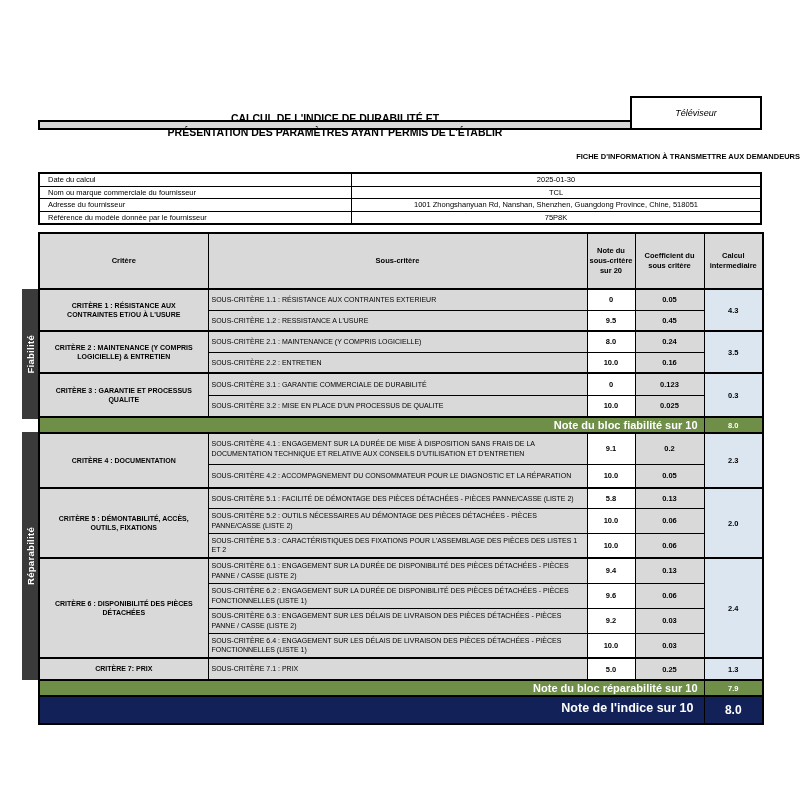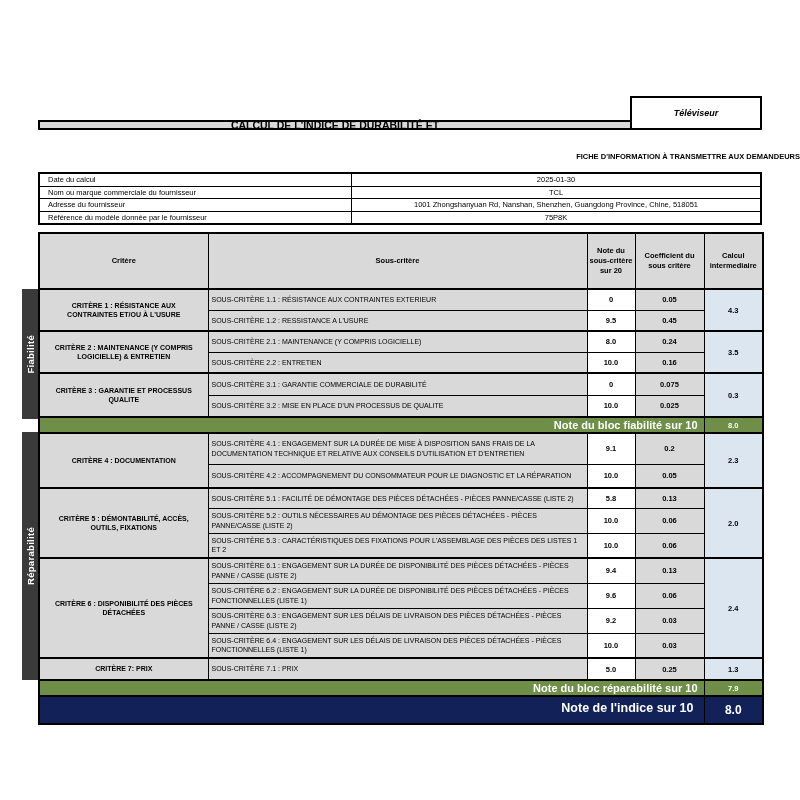--- a/index.html
+++ b/index.html
@@ -11,21 +11,21 @@
   
   .title-row { position:absolute; left:38px; top:96px; width:724px; height:34px; display:flex; }
   .title-main {
     flex:1; background:#d9d9d9; border:2px solid #000; border-right:none;
     display:flex; flex-direction:column; justify-content:center;
     text-align:center; font-weight:bold; font-size:10.5px; line-height:14px;margin-top:24px;
   }
   .title-product {
     width:128px; border:2px solid #000; background:#fff;
     display:flex; align-items:center; justify-content:center;
-    font-style:italic; font-weight:bold; font-size:9px;
+    font-style:italic; font-weight:normal; font-size:9px;
   }
 
   .fiche { position:absolute; left:0; top:152px; width:100%; text-align:right; font-weight:bold; font-size:7.5px; }
 
   
   .info-table { position:absolute; left:38px; top:172px; width:724px; border-collapse:collapse; border:2px solid #000; table-layout:fixed; }
   .info-table td { border:1px solid #000; font-size:7.5px; height:11.5px; padding:0 3px; overflow:hidden; white-space:nowrap; }
   .info-table td.info-label { width:300px; text-align:left;padding-left:8px; }
   .info-table td.info-value { text-align:center; }
 
@@ -62,20 +62,21 @@
   td.final-val   { text-align:center; font-size:12px; }
 </style>
 </head>
 <body>
 
 <div class="page">
 
   <div class="title-row">
     <div class="title-main">
       <div>CALCUL DE L'INDICE DE DURABILITÉ ET</div>
+      <div>PRÉSENTATION DES PARAMÈTRES AYANT PERMIS DE L'ÉTABLIR</div>
     </div>
     <div class="title-product">Téléviseur</div>
   </div>
 
   <div class="fiche">FICHE D'INFORMATION À TRANSMETTRE AUX DEMANDEURS</div>
 
   <table class="info-table">
     <tbody>
       <tr>
         <td class="info-label">Date du calcul</td>
@@ -147,21 +148,21 @@
         <tr class="rh21 cont">
           <td class="sub">SOUS-CRITÈRE 2.2 : ENTRETIEN</td>
           <td class="val">10.0</td>
           <td class="coef">0.16</td>
         </tr>
 
         <tr class="rh22 gstart">
           <td class="crit" rowspan="2">CRITÈRE 3 : GARANTIE ET PROCESSUS QUALITE</td>
           <td class="sub">SOUS-CRITÈRE 3.1 : GARANTIE COMMERCIALE DE DURABILITÉ</td>
           <td class="val">0</td>
-          <td class="coef">0.075</td>
+          <td class="coef">0.123</td>
           <td class="calc" rowspan="2">0.3</td>
         </tr>
         <tr class="rh22 cont">
           <td class="sub">SOUS-CRITÈRE 3.2 : MISE EN PLACE D'UN PROCESSUS DE QUALITE</td>
           <td class="val">10.0</td>
           <td class="coef">0.025</td>
         </tr>
 
         <tr class="note-row">
           <td class="note-label" colspan="4">Note du bloc fiabilité sur 10</td>

